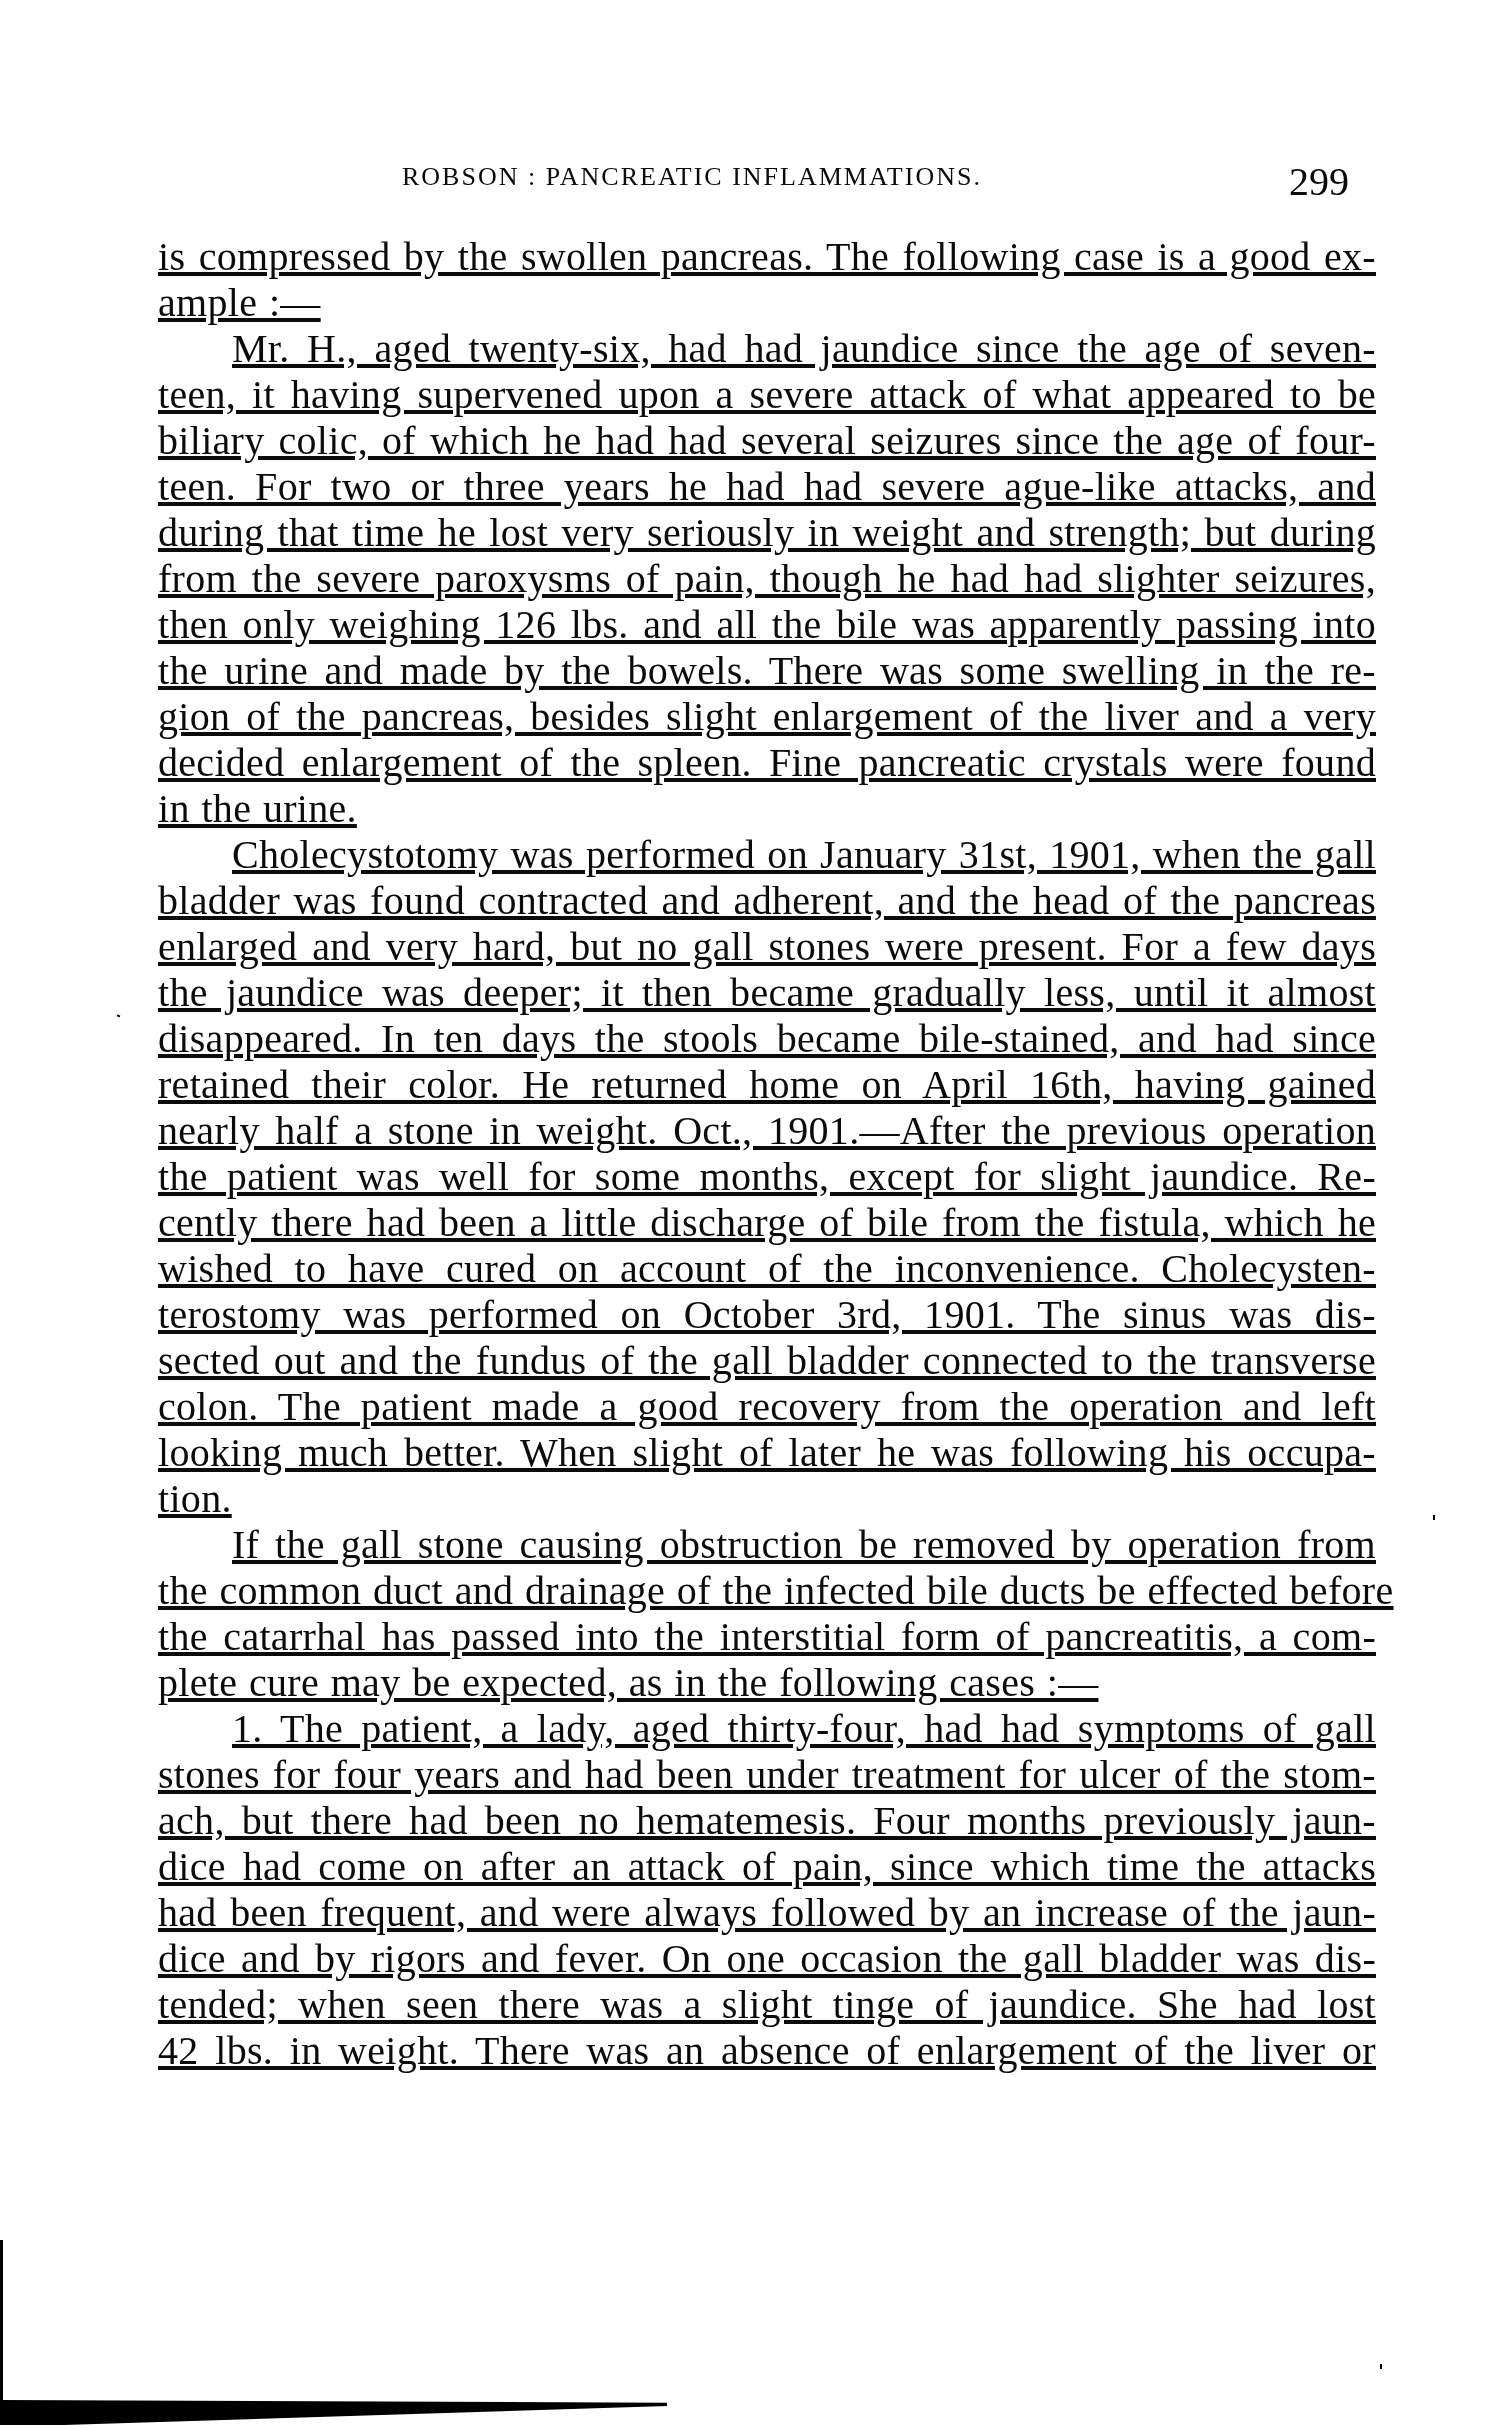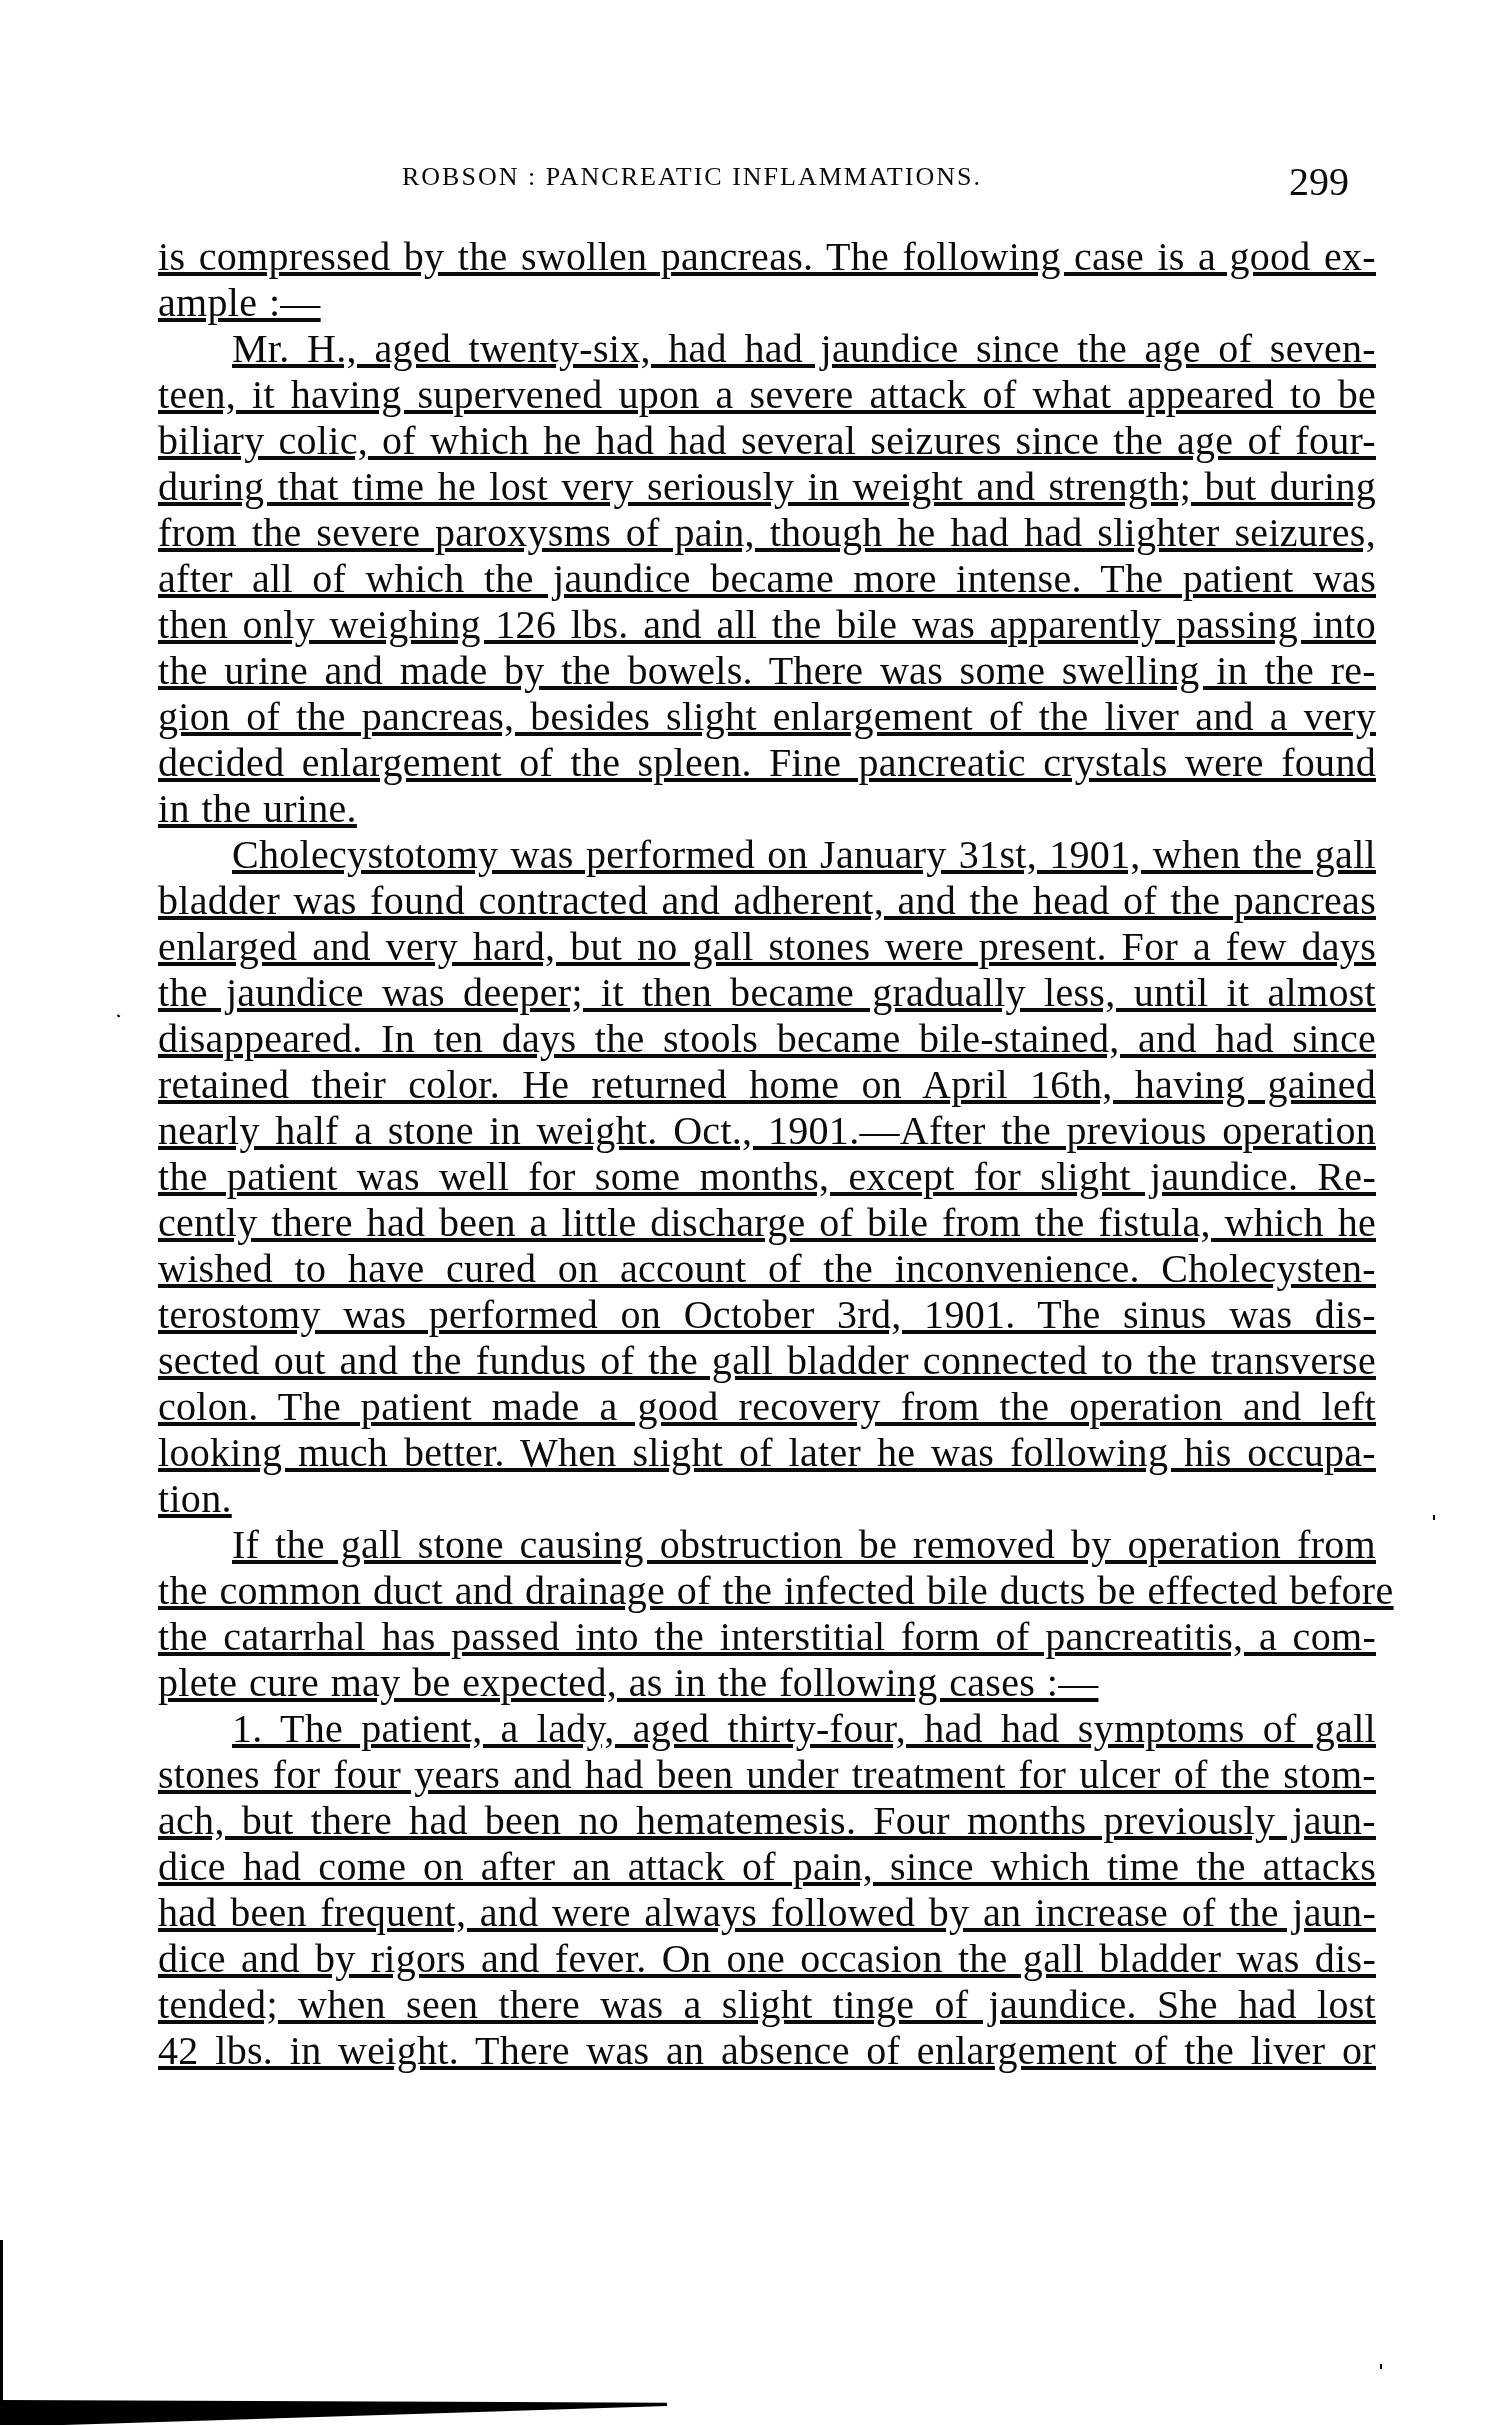--- a/index.html
+++ b/index.html
@@ -118,23 +118,23 @@
 
     <div>
       <span class="line">is compressed by the swollen pancreas.   The following case is a good ex-</span>
       <span class="line last">ample :—</span>
     </div>
 
     <div>
       <span class="line indent">Mr. H., aged twenty-six, had had jaundice since the age of seven-</span>
       <span class="line">teen, it having supervened upon a severe attack of what appeared to be</span>
       <span class="line">biliary colic, of which he had had several seizures since the age of four-</span>
+      <span class="line">teen.   For two or three years he had had severe ague-like attacks, and</span>
       <span class="line">during that time he lost very seriously in weight and strength; but during</span>
       <span class="line">from the severe paroxysms of pain, though he had had slighter seizures,</span>
-      <span class="line">after all of which the jaundice became more intense.   The patient was</span>
       <span class="line">then only weighing 126 lbs. and all the bile was apparently passing into</span>
       <span class="line">the urine and made by the bowels.   There was some swelling in the re-</span>
       <span class="line">gion of the pancreas, besides slight enlargement of the liver and a very</span>
       <span class="line">decided enlargement of the spleen.   Fine pancreatic crystals were found</span>
       <span class="line last">in the urine.</span>
     </div>
 
     <div>
       <span class="line indent">Cholecystotomy was performed on January 31st, 1901, when the gall</span>
       <span class="line">bladder was found contracted and adherent, and the head of the pancreas</span>

